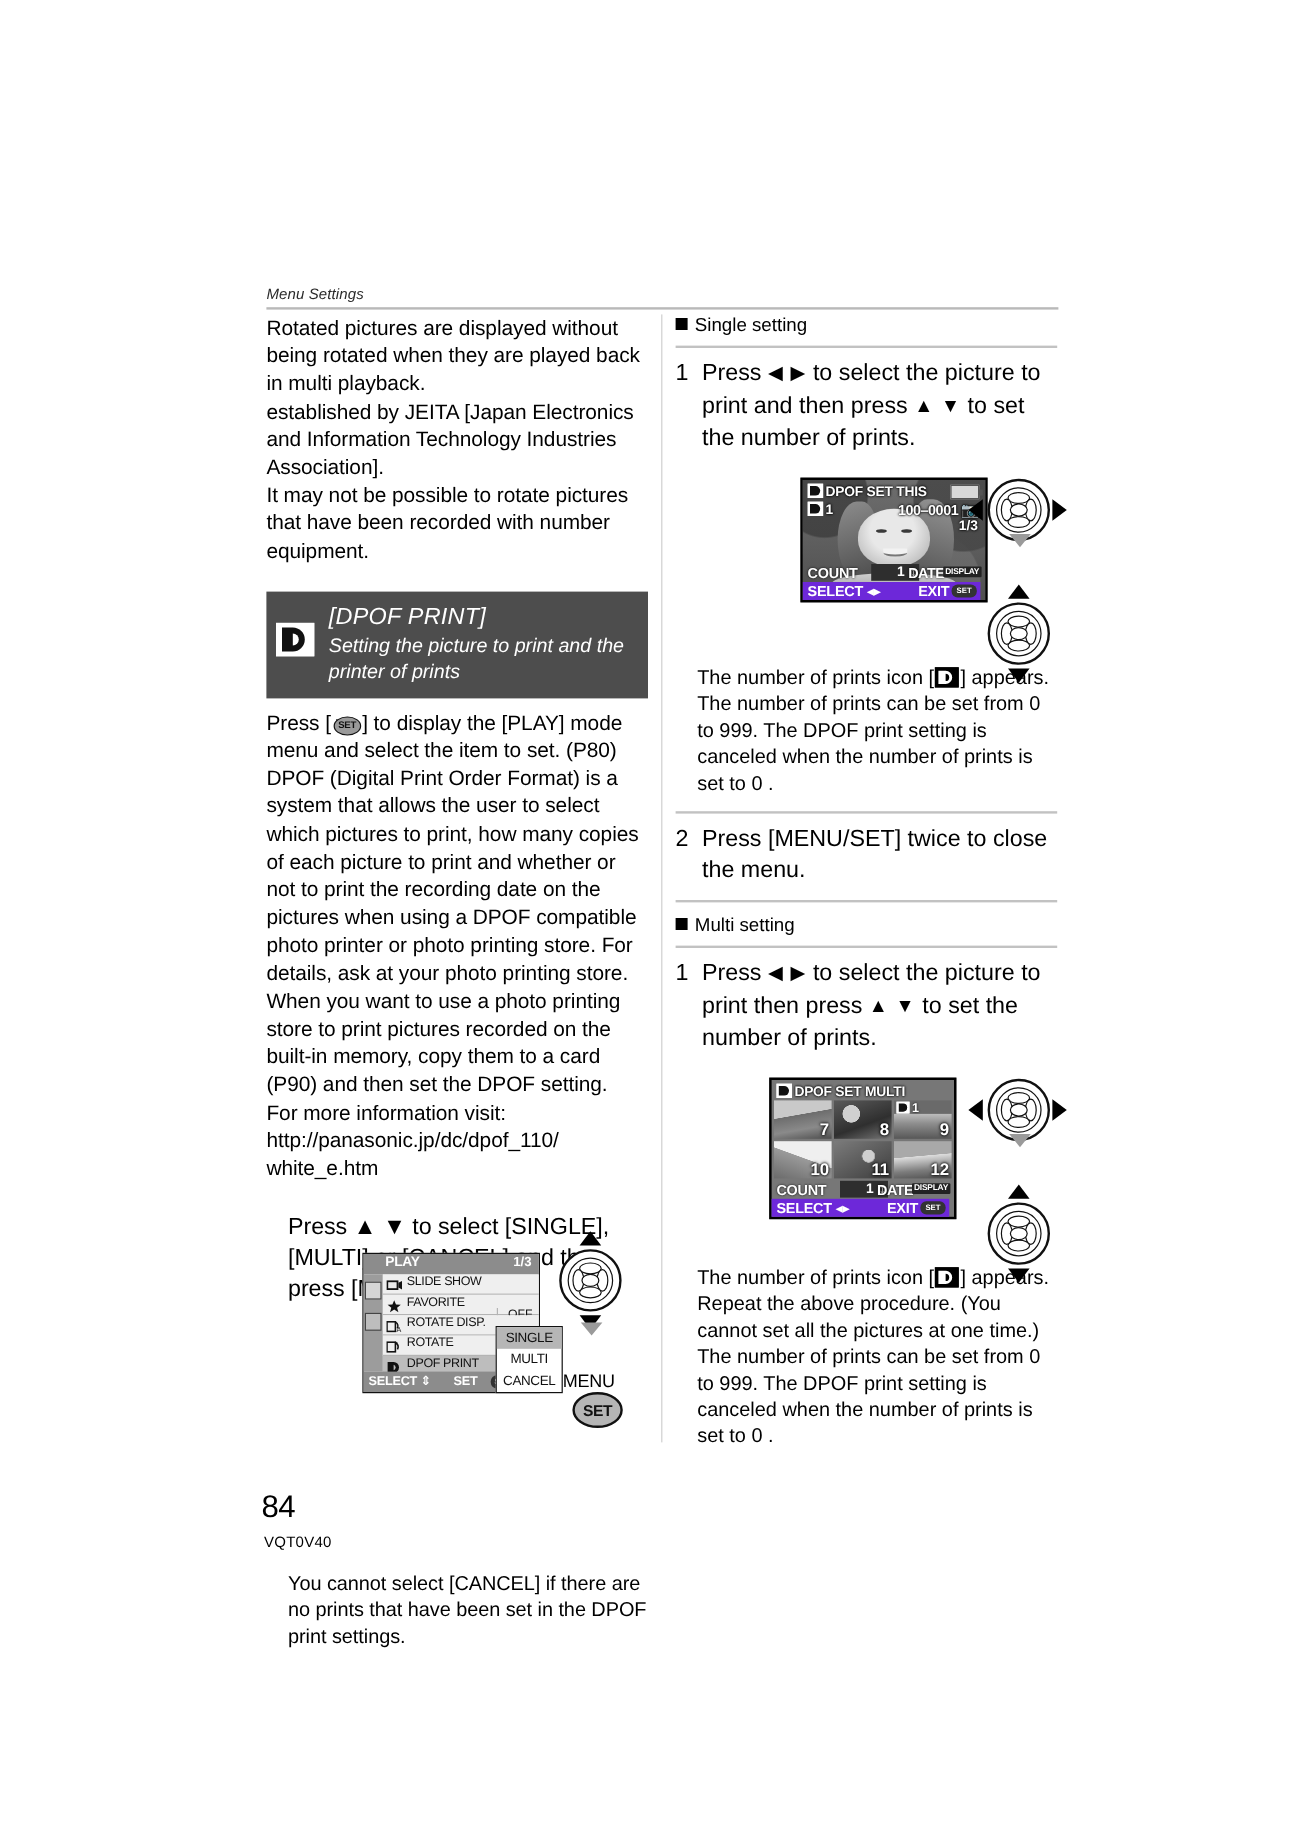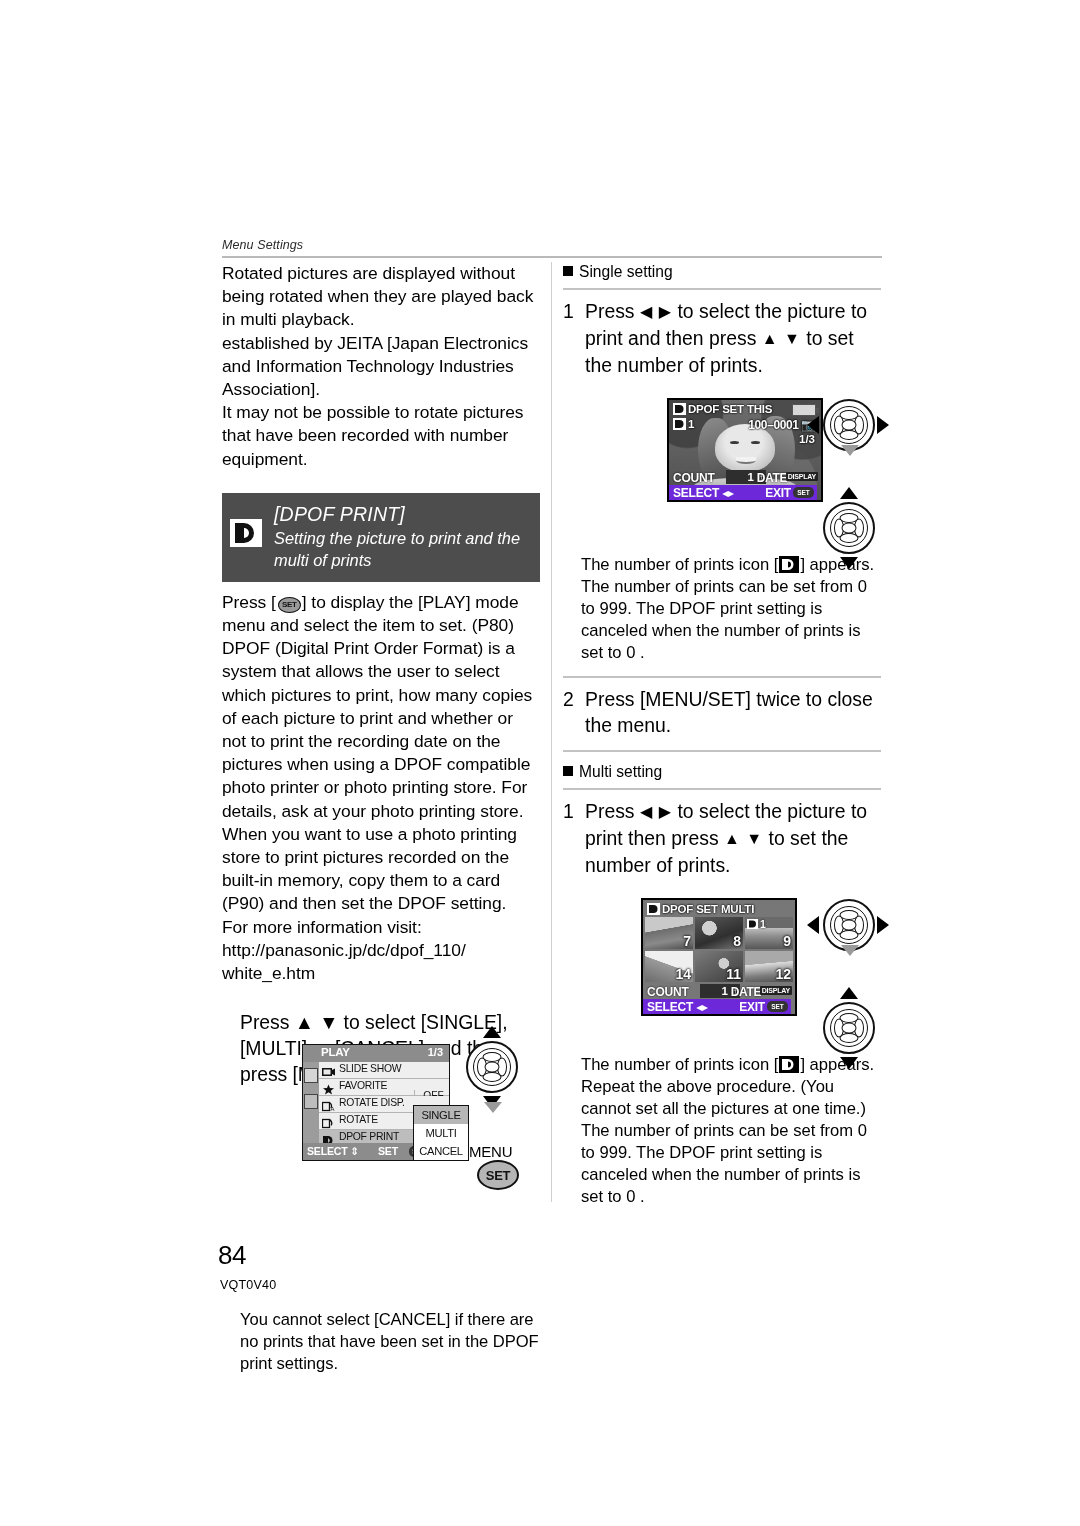--- a/index.html
+++ b/index.html
@@ -192,21 +192,21 @@
     <div class="banner">
       <span class="bicon">
         <svg width="32" height="28" viewBox="0 0 32 28">
           <rect x="0" y="0" width="32" height="28" fill="#ffffff"></rect>
           <path d="M5 4 h9 a10 10 0 0 1 0 20 H5 Z" fill="#111111"></path>
           <path d="M14 9 a5 5 0 0 1 0 10 Z" fill="#ffffff"></path>
         </svg>
       </span>
       <div class="btitle">[DPOF PRINT]</div>
       <div class="bsub">Setting the picture to print and the</div>
-      <div class="bsub">multi of prints</div>
+      <div class="bsub">printer of prints</div>
     </div>
 
     <p class="body-txt"><span>Press [</span><span class="menuglyph"><span class="mm">MENU</span><span class="ms">SET</span></span><span>] to display the [PLAY] mode menu and select the item to set. (P80)</span></p>
 
     <p>DPOF (Digital Print Order Format) is a system that allows the user to select which pictures to print, how many copies of each picture to print and whether or not to print the recording date on the pictures when using a DPOF compatible photo printer or photo printing store. For details, ask at your photo printing store.</p>
     <p>When you want to use a photo printing store to print pictures recorded on the built-in memory, copy them to a card (P90) and then set the DPOF setting.</p>
     <p>For more information visit:</p>
     <p>http://panasonic.jp/dc/dpof_110/</p>
     <p>white_e.htm</p>
 
@@ -419,21 +419,21 @@
               <span class="num">8</span>
             </div>
           <div class="th t3">
               <span class="pbadge"><span class="dpofbadge"><svg width="11" height="10">
                     <rect width="11" height="10" fill="#fff"></rect>
                     <path d="M2 1.6 h3.6 a3.4 3.4 0 0 1 0 6.8 H2 Z" fill="#111"></path>
                   </svg></span><span>1</span></span>
               <span class="num">9</span>
             </div>
           <div class="th t4">
-              <span class="num">14</span>
+              <span class="num">10</span>
             </div>
           <div class="th t5">
               <span class="num">11</span>
             </div>
           <div class="th t6">
               <span class="num">12</span>
             </div>
         </div>
         <div class="lcdtitle"><span class="dpofbadge"><svg width="13" height="12">
                 <rect width="13" height="12" fill="#fff"></rect>

